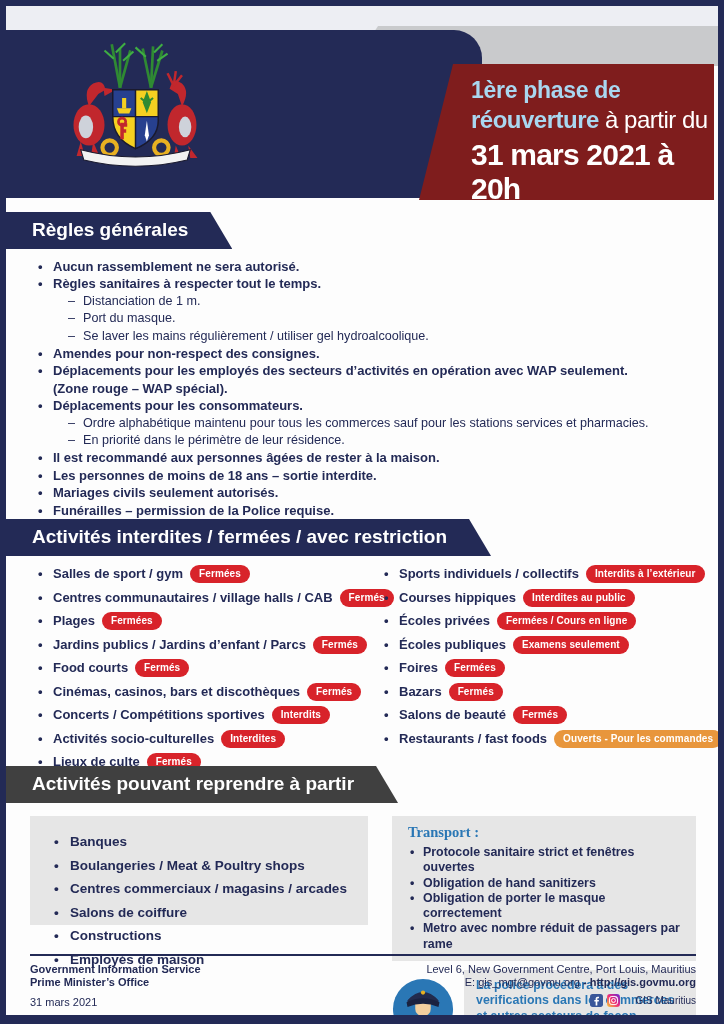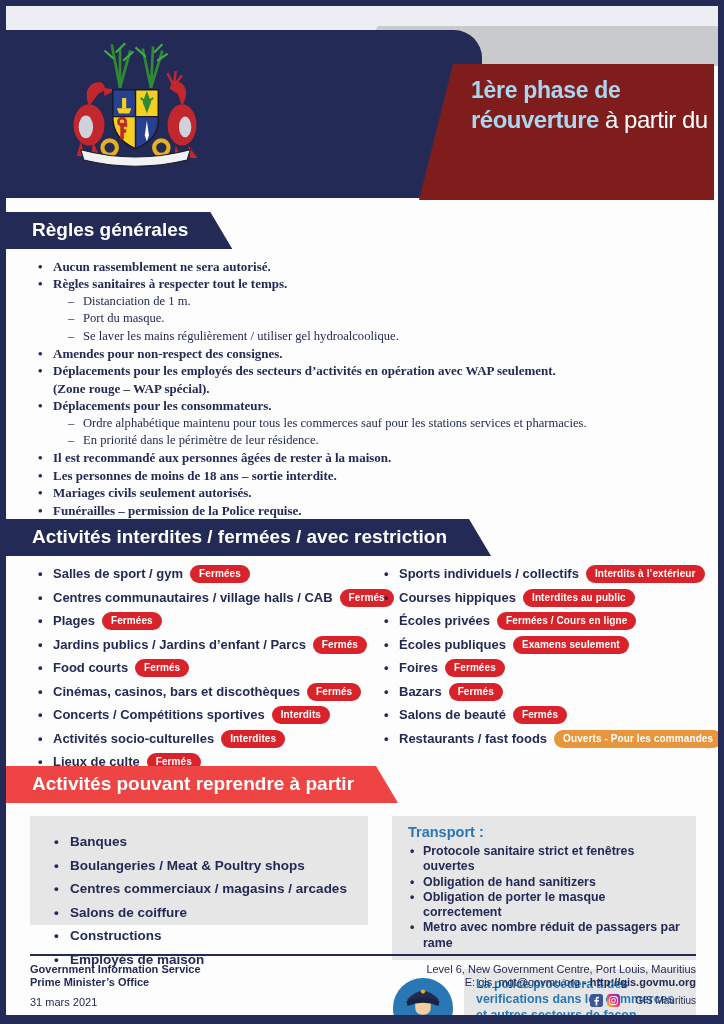--- a/index.html
+++ b/index.html
@@ -20,25 +20,25 @@
     background:#7f1d1d; clip-path:polygon(34px 0,100% 0,100% 100%,0 100%);
     box-sizing:border-box; padding:13px 0 0 52px; }
   .bb-l1 { font-size:23px; font-weight:bold; color:#a9d7f0; letter-spacing:-0.3px; }
   .bb-l2 { font-size:24px; color:#ffffff; margin-top:2px; letter-spacing:-0.5px; }
   .bb-l2 .b { font-weight:bold; color:#a9d7f0; }
   .bb-l3 { font-size:30px; font-weight:bold; color:#ffffff; margin-top:4px; letter-spacing:-0.8px; }
   
   .sec-banner { display:inline-block; background:#232a56; color:#fff; font-weight:bold;
     font-size:19px; line-height:22px; padding:7px 44px 8px 26px;
     clip-path:polygon(0 0,calc(100% - 22px) 0,100% 100%,0 100%); }
-  .sec-banner.blue { background:#ef4444; }
+  .sec-banner.blue { background:#404040; }
   
   .sec1 { position:absolute; top:206px; left:0; right:0; }
   ul { list-style:none; margin:0; padding:0; }
-  .rules { margin:9px 18px 0 30px;font-family:Liberation Serif, serif; }
+  .rules { margin:9px 18px 0 30px; }
   .rules > li { position:relative; padding-left:17px; font-size:13px; font-weight:bold; line-height:17.4px; }
   .rules > li::before { content:"•"; position:absolute; left:2px; }
   .subs li { position:relative; padding-left:15px; font-size:12.6px; font-weight:normal; line-height:17.4px; }
   .subs { padding-left:15px; }
   .subs li::before { content:"–"; position:absolute; left:0; }
   .block { display:block; }
   
   .sec2 { position:absolute; top:513px; left:0; right:0; }
   .cols { display:flex; margin:10px 8px 0 30px; }
   .col-l { width:346px; flex:none; }
@@ -53,21 +53,21 @@
   
   .sec3 { position:absolute; top:760px; left:0; right:0; }
   .resume-row { display:flex; margin:13px 22px 0 24px; gap:24px; }
   .act-box { background:#e6e6e6; width:338px; flex:none; box-sizing:border-box;
     padding:18px 8px 8px 22px; height:109px; }
   .act-box li { position:relative; padding-left:18px; font-size:13.5px; font-weight:bold;
     line-height:15px; margin-bottom:8.5px; }
   .act-box li::before { content:"•"; position:absolute; left:2px; }
   .right-col { flex:1; display:flex; flex-direction:column; gap:9px; }
   .transport-box { background:#e6e6e6; padding:8px 10px 9px 16px; }
-  .transport-title { color:#2a77b5; font-weight:bold; font-size:14.5px; margin-bottom:4px; }
+  .transport-title { color:#2a77b5; font-weight:bold; font-size:14.5px; margin-bottom:4px;font-family:Liberation Serif, serif; }
   .transport-box li { position:relative; padding-left:15px; font-size:12.4px; font-weight:bold; line-height:15.3px; }
   .transport-box li::before { content:"•"; position:absolute; left:2px; }
   .police-row { display:flex; align-items:center; gap:10px; }
   .police-note { background:#e6e6e6; flex:1; padding:8px 12px 9px; color:#2a77b5;
     font-weight:bold; font-size:12.4px; line-height:15.3px; }
   
   .footer { position:absolute; left:24px; right:22px; bottom:6px;
     border-top:2.5px solid #232a56; padding-top:7px;
     display:flex; justify-content:space-between; font-size:11px; }
   .f-left div { line-height:13.5px; }
@@ -141,20 +141,21 @@
       <circle cx="50" cy="106" r="7" fill="none" stroke="#e8b021" stroke-width="4"></circle>
       <circle cx="100" cy="106" r="7" fill="none" stroke="#e8b021" stroke-width="4"></circle>
 
       <path d="M22 108 q53 14 106 0 l-3 10 q-50 12 -100 0 z" fill="#f2f2f2" stroke="#1a1a2e" stroke-width="1"></path>
     </svg>
   </div>
 
   <div class="blue-banner">
     <div class="bb-l1">1ère phase de</div>
     <div class="bb-l2"><span class="b">réouverture</span><span> à partir du</span></div>
+    <div class="bb-l3">31 mars 2021 à 20h</div>
   </div>
 
   <div class="sec1">
     <div class="sec-banner">Règles générales</div>
     <ul class="rules">
       <li><span>Aucun rassemblement ne sera autorisé.</span></li>
       <li><span>Règles sanitaires à respecter tout le temps.</span>
         <ul class="subs">
           <li><span>Distanciation de 1 m.</span></li>
           <li><span>Port du masque.</span></li>

